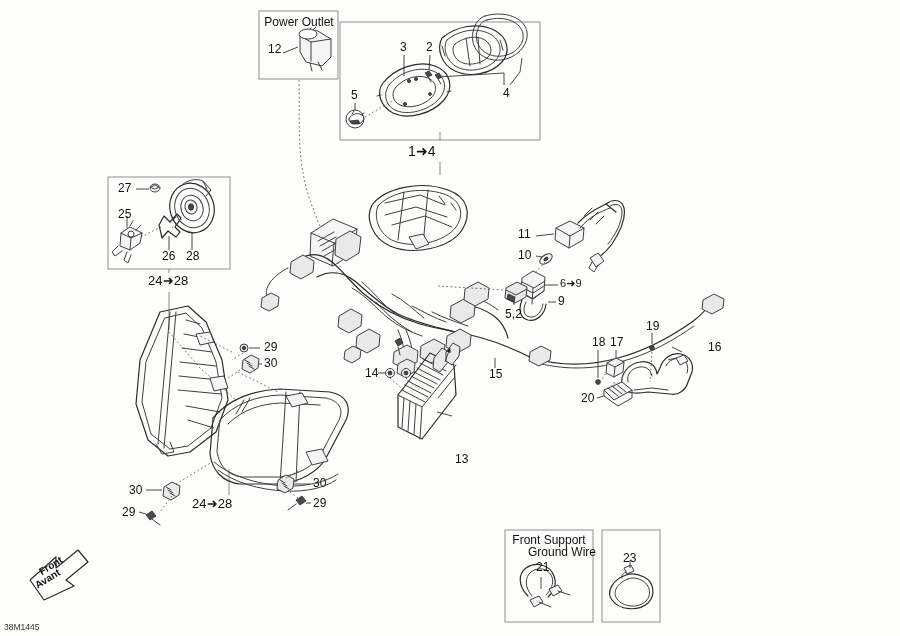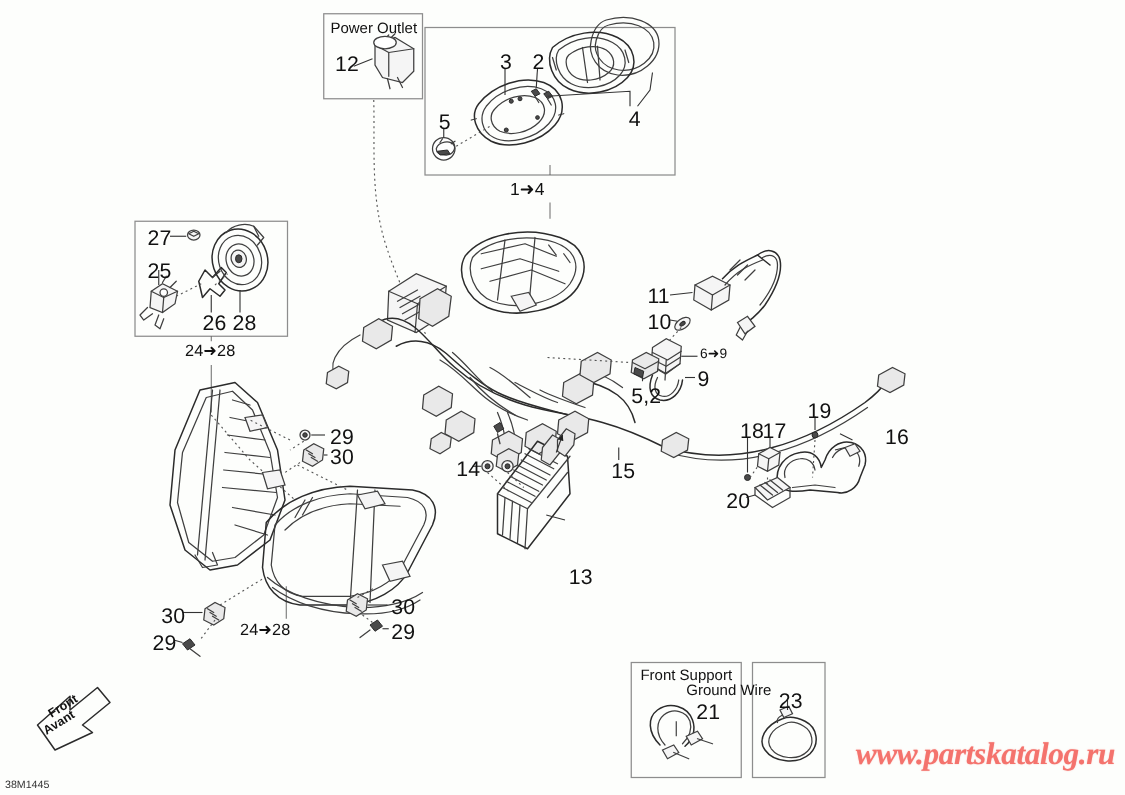--- a/index.html
+++ b/index.html
@@ -1,20 +1,20 @@
 <!DOCTYPE html>
 <html><head>
 <meta charset="utf-8">
 <style>
   html,body{margin:0;padding:0;background:#fff;}
   body{width:900px;height:636px;position:relative;overflow:hidden;
        font-family:"Liberation Sans", sans-serif;background:#fdfefc;}
   .sheet{position:absolute;inset:0;}
   svg.diagram{position:absolute;left:0;top:0;width:900px;height:636px;}
-  .lbl{position:absolute;font-family:"Liberation Sans",sans-serif;font-size:17px;color:#111;
+  .lbl{position:absolute;font-family:"Liberation Sans",sans-serif;font-size:12px;color:#111;
        white-space:nowrap;line-height:1.05;letter-spacing:.1px;}
   .boxtitle{position:absolute;font-size:12px;color:#111;text-align:center;line-height:1.15;}
   .watermark{position:absolute;right:8px;bottom:18px;color:#f4736d;font-family:"Liberation Serif",serif;
              font-style:italic;font-weight:bold;font-size:25px;letter-spacing:-.3px;
              text-shadow:0 0 1px rgba(244,115,109,.6);}
   .code{position:absolute;left:4px;bottom:4px;font-size:8.5px;color:#333;font-family:"Liberation Sans",sans-serif;}
   .fronttxt{position:absolute;font-size:10px;font-weight:bold;color:#111;
             transform:rotate(-32deg);font-family:"Liberation Sans",sans-serif;line-height:1.15;}
 </style>
 </head>
@@ -397,21 +397,21 @@
 
     <g>
       <path class="stb" d="M30 580 L56 557 L56 568 L78 550 L88 562 L66 580 L74 586 L44 600 z"></path>
     </g>
 
   </svg>
 
   <div class="boxtitle" style="left:262px;top:16px;width:74px;">Power Outlet</div>
 
   <div class="boxtitle" style="left:506px;top:534px;width:86px;">Front Support</div>
-  <div class="boxtitle" style="left:508px;top:546px;width:86px;padding-left:32px;">Ground Wire</div>
+  <div class="boxtitle" style="left:487px;top:546px;width:86px;padding-left:32px;">Ground Wire</div>
 
   <div class="lbl" style="left:268px;top:43px;">12</div>
   <div class="lbl" style="left:400px;top:41px;">3</div>
   <div class="lbl" style="left:426px;top:41px;">2</div>
   <div class="lbl" style="left:503px;top:87px;">4</div>
   <div class="lbl" style="left:351px;top:89px;">5</div>
   <div class="lbl" style="left:408px;top:144px;font-size:14px;">1➜4</div>
 
   <div class="lbl" style="left:118px;top:182px;">27</div>
   <div class="lbl" style="left:118px;top:208px;">25</div>
@@ -437,23 +437,22 @@
   <div class="lbl" style="left:646px;top:320px;">19</div>
   <div class="lbl" style="left:708px;top:341px;">16</div>
   <div class="lbl" style="left:581px;top:392px;">20</div>
 
   <div class="lbl" style="left:129px;top:484px;">30</div>
   <div class="lbl" style="left:122px;top:506px;">29</div>
   <div class="lbl" style="left:192px;top:497px;font-size:13px;">24➜28</div>
   <div class="lbl" style="left:313px;top:477px;">30</div>
   <div class="lbl" style="left:313px;top:497px;">29</div>
 
-  <div class="lbl" style="left:536px;top:561px;margin-left:21px;">21</div>
+  <div class="lbl" style="left:536px;top:561px;">21</div>
   <div class="lbl" style="left:623px;top:552px;">23</div>
 
   <div class="fronttxt" style="left:38px;top:560px;">Front</div>
   <div class="fronttxt" style="left:34px;top:573px;">Avant</div>
 
-  <div class="watermark">www.partskatalog.ru</div>
 
   <div class="code">38M1445</div>
 
 </div>
 
 </body></html>

